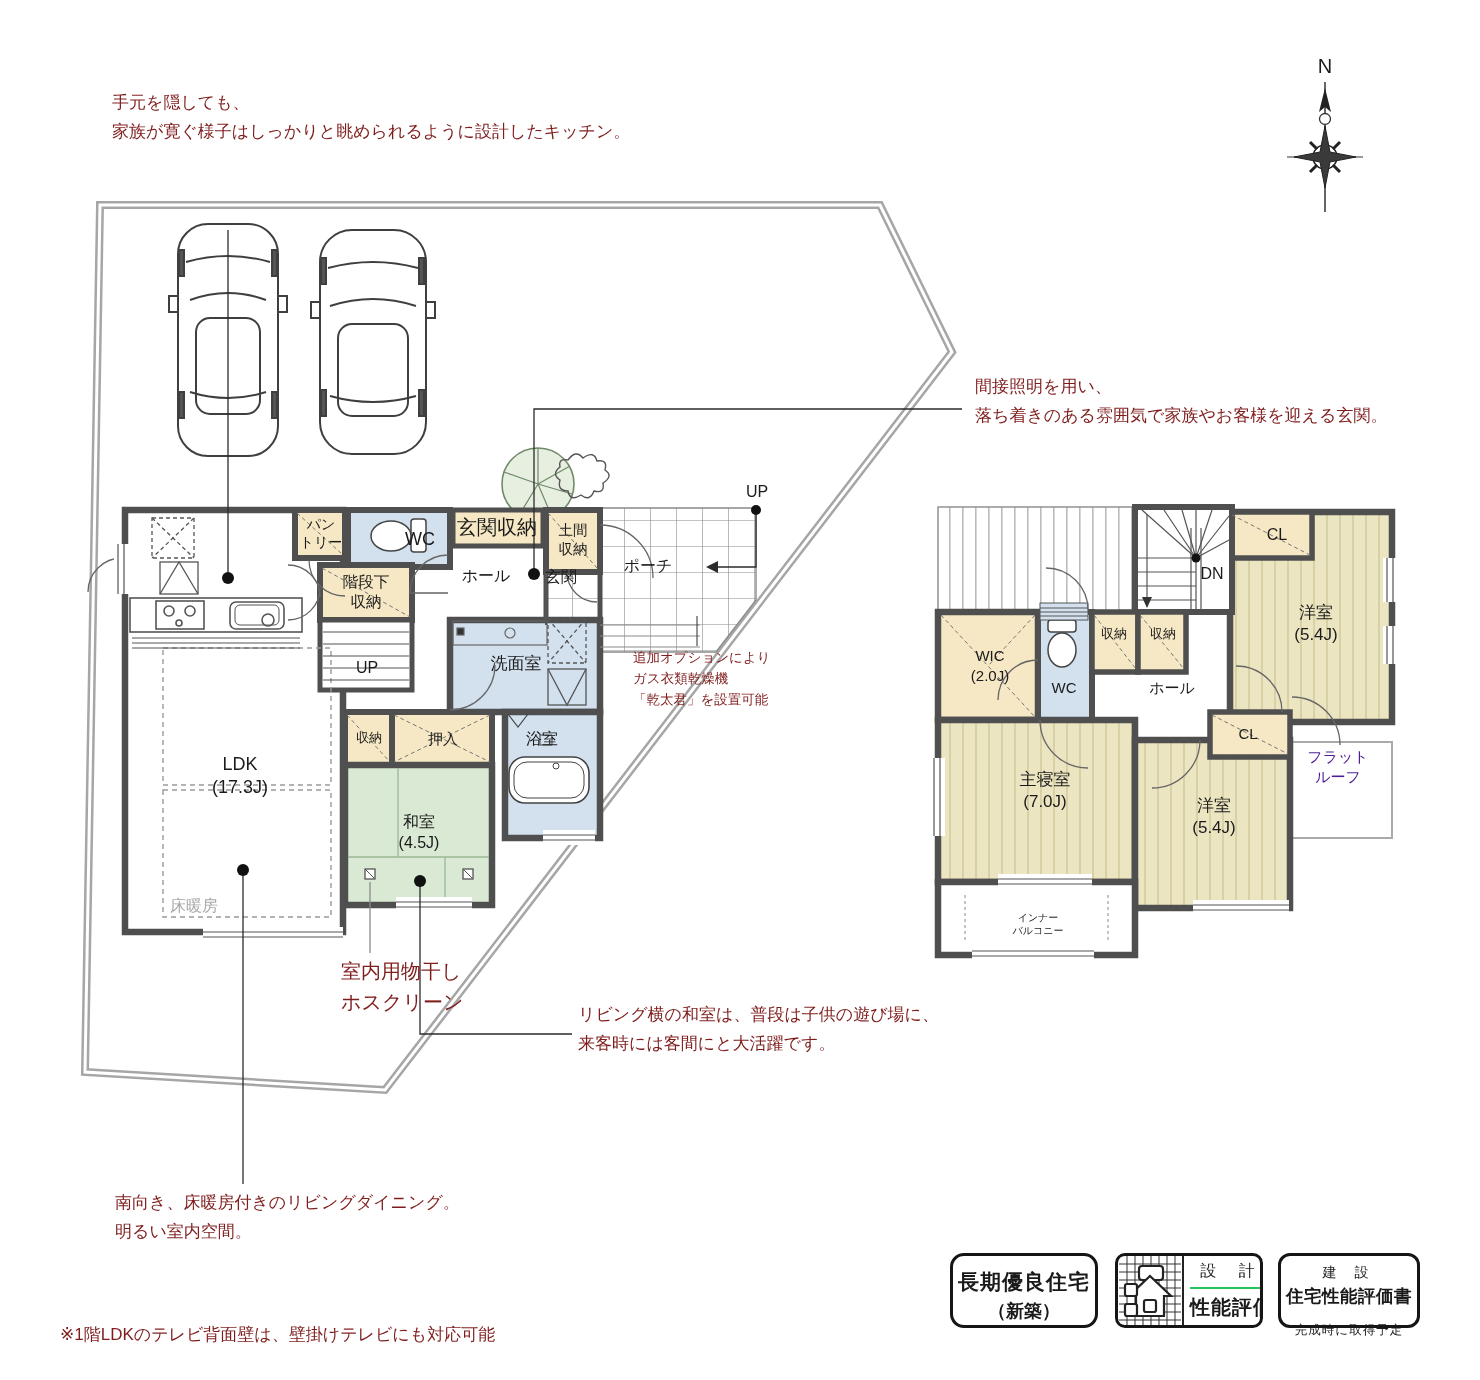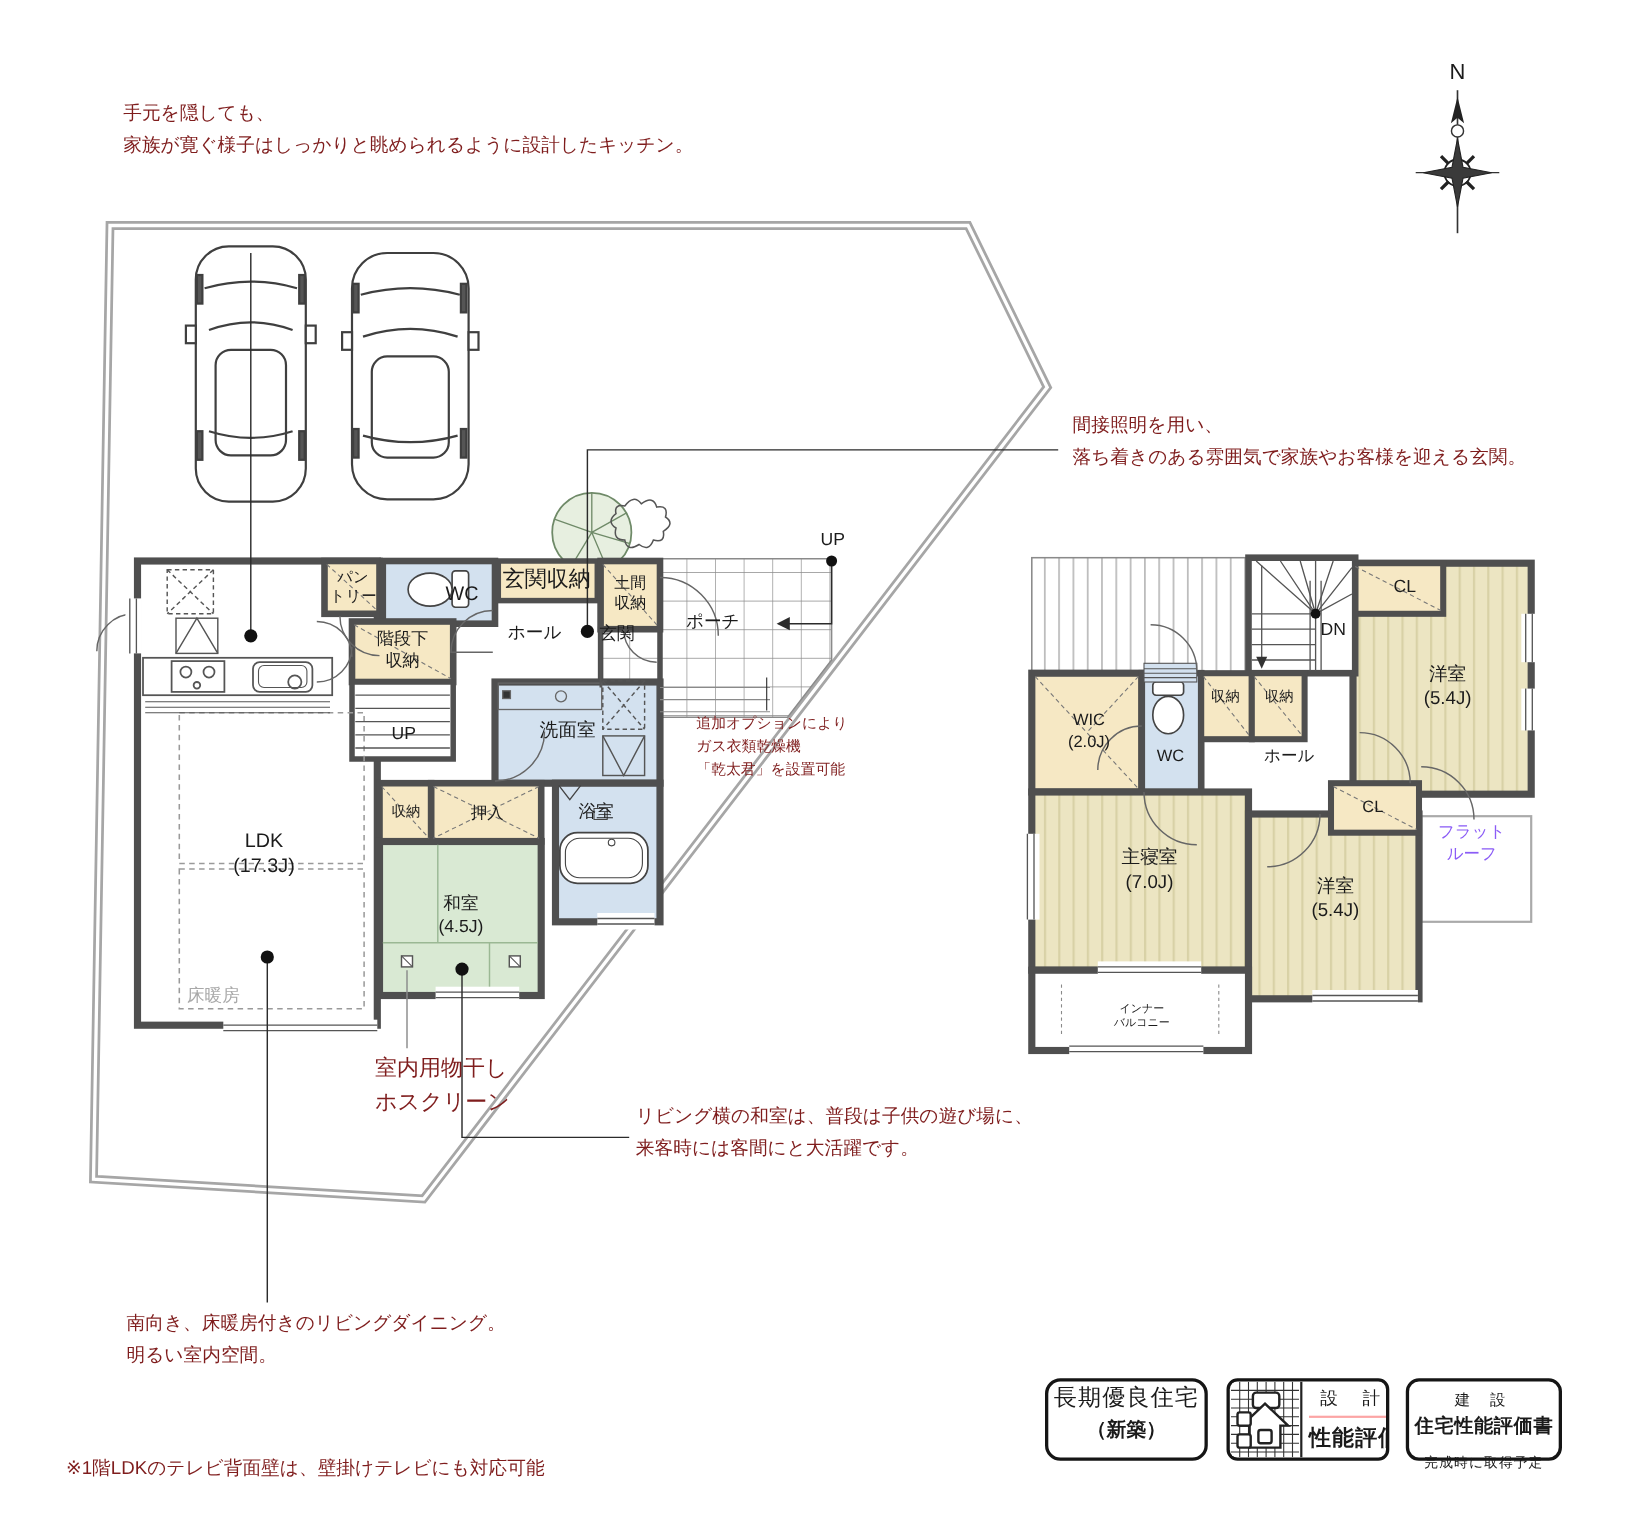--- a/index.html
+++ b/index.html
@@ -3,29 +3,29 @@
 <meta charset="utf-8">
 <style>
   html,body{margin:0;padding:0;background:#fff}
   #stage{position:relative;width:1480px;height:1380px;background:#fff;
          font-family:"Liberation Sans","DejaVu Sans",sans-serif;color:#1a1a1a;overflow:hidden}
   #plansvg{position:absolute;left:0;top:0}
   .lb{position:absolute;transform:translate(-50%,-50%);white-space:pre-line;text-align:center;
       line-height:1.3;color:#1b1b1b;pointer-events:none}
   .ann{position:absolute;white-space:pre-line;font-size:17px;line-height:1.72;color:#7f1d1d}
   .gray{color:#a9a9a9}
-  .roofgray{color:#8b5cf6}
+  .roofgray{color:#4c1d95}
   .badge{position:absolute;border:3px solid #151515;border-radius:14px;background:#fff;
          text-align:center;box-sizing:border-box}
-  .b1l1{font-weight:normal;font-size:21px;margin-top:0;letter-spacing:1px}
+  .b1l1{font-weight:bold;font-size:21px;margin-top:12px;letter-spacing:1px}
   .b1l2{font-weight:bold;font-size:18px;margin-top:3px}
   .badge2{display:flex;align-items:stretch;border-radius:10px;overflow:hidden}
   .b2logo{width:64px;border-right:2px solid #222;flex:0 0 auto}
   .b2r{flex:1;display:flex;flex-direction:column;justify-content:center;padding:0 6px}
-  .b2top{font-size:16px;letter-spacing:9px;padding-bottom:5px;border-bottom:2px solid #fca5a5;white-space:nowrap}
+  .b2top{font-size:16px;letter-spacing:9px;padding-bottom:5px;border-bottom:2px solid #22c55e;white-space:nowrap}
   .b2bot{font-weight:bold;font-size:20px;padding-top:5px;letter-spacing:1px;white-space:nowrap}
   .b3l1{font-size:14px;letter-spacing:7px;margin-top:8px}
   .b3l2{font-weight:bold;font-size:17.5px;margin-top:2px;letter-spacing:.5px}
   .b3l3{font-size:12.5px;margin-top:14px;letter-spacing:1px}
 </style>
 </head>
 <body>
 
 <div id="stage">
 

